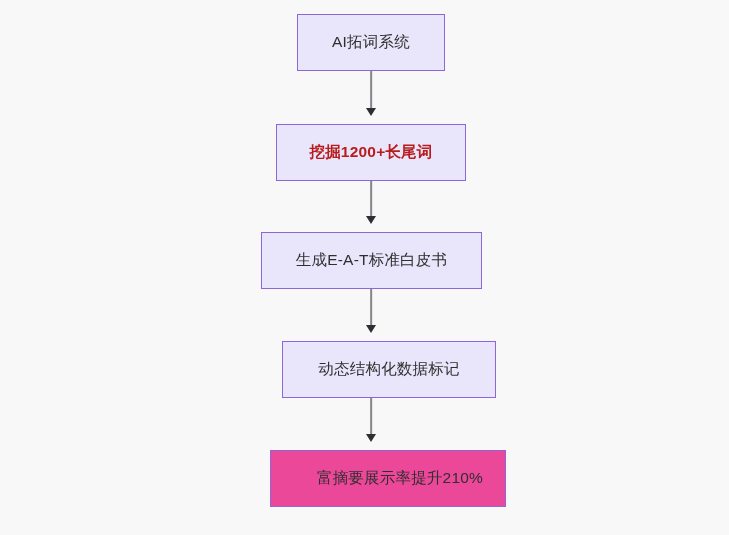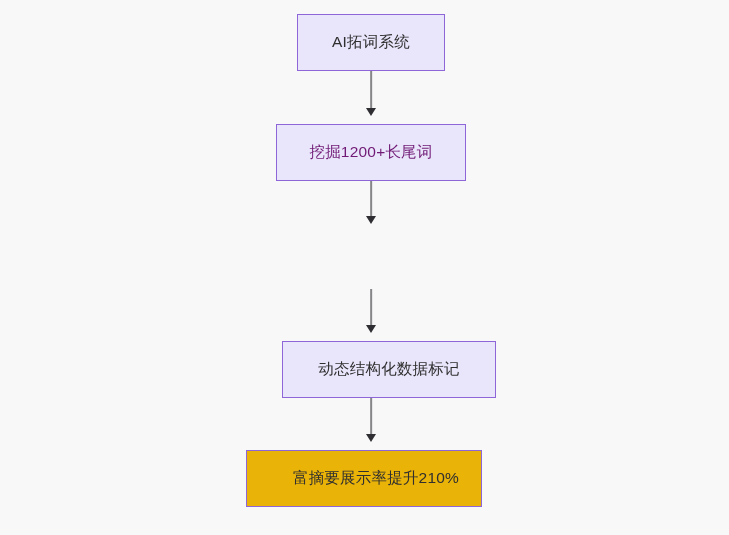--- a/index.html
+++ b/index.html
@@ -78,21 +78,24 @@
       <div class="edge-head" style="top: 36px; border-top-color: rgb(46, 46, 51);"></div>
     </div>
     <div class="edge" style="left: 371px; top: 398px; height: 44px;">
       <div class="edge-line" style="height: 37px; background: rgb(134, 134, 138);"></div>
       <div class="edge-head" style="top: 36px; border-top-color: rgb(46, 46, 51);"></div>
     </div>
     <div class="node" style="left: 297px; top: 14px; width: 148px; height: 57px; background: rgb(233, 229, 251); border-color: rgb(142, 102, 216);">
       <span class="node-label" style="color: rgb(47, 47, 47);">AI拓词系统</span>
     </div>
     <div class="node" style="left: 276px; top: 124px; width: 190px; height: 57px; background: rgb(233, 229, 251); border-color: rgb(142, 102, 216);">
-      <span class="node-label" style="color: #701a75;">挖掘1200+长尾词</span>
+      <span class="node-label" style="color: #b91c1c; font-weight: bold;">挖掘1200+长尾词</span>
+    </div>
+    <div class="node" style="left: 261px; top: 232px; width: 221px; height: 57px; background: rgb(233, 229, 251); border-color: rgb(142, 102, 216);">
+      <span class="node-label" style="color: rgb(47, 47, 47);">生成E-A-T标准白皮书</span>
     </div>
     <div class="node" style="left: 264px; top: 341px; width: 214px; height: 57px; background: rgb(233, 229, 251); border-color: rgb(142, 102, 216); margin-left: 18px;">
       <span class="node-label" style="color: rgb(47, 47, 47);">动态结构化数据标记</span>
     </div>
-    <div class="node" style="left: 246px; top: 450px; width: 236px; height: 57px; background: #eab308; border-color: rgb(142, 102, 216); padding-left: 24px;">
+    <div class="node" style="left: 270px; top: 450px; width: 236px; height: 57px; background: #ec4899; border-color: rgb(142, 102, 216); padding-left: 24px;">
       <span class="node-label" style="color: rgb(47, 47, 47);">富摘要展示率提升210%</span>
     </div>
   </div>
 
 </body></html>

